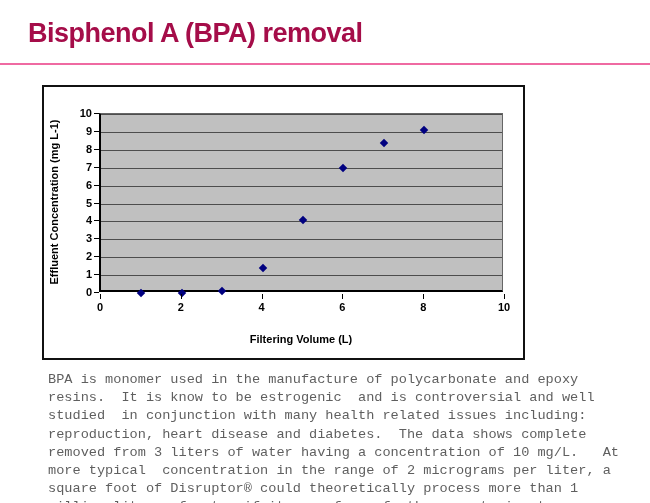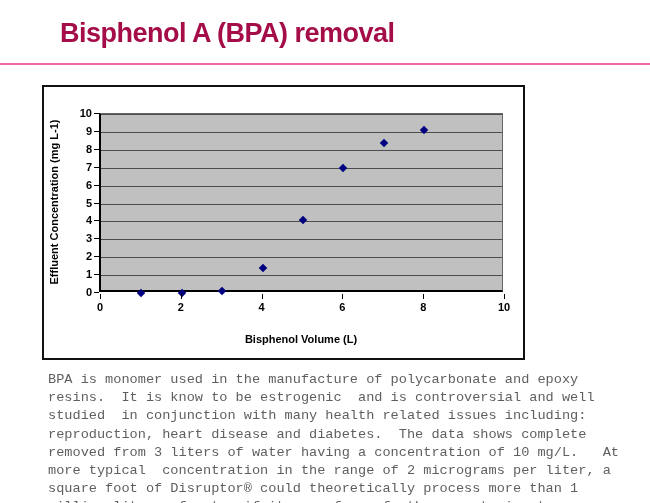--- a/index.html
+++ b/index.html
@@ -9,21 +9,20 @@
     position: relative;
     font-family: "Liberation Sans", sans-serif;
     overflow: hidden;
   }
   .page-title {
     position: absolute;
     left: 28px; top: 18px;
     font-size: 27px;
     font-weight: bold;
     letter-spacing: -0.5px;
-    margin-left: 32px;
   }
   .title-divider {
     position: absolute;
     left: 0; top: 63px;
     width: 650px; height: 2px;
   }
   .chart-frame {
     position: absolute;
     left: 42px; top: 85px;
     width: 483px; height: 275px;
@@ -163,16 +162,16 @@
       <div class="x-tick-mark" style="left: 136.8px; top: 207px;"></div>
       <div class="x-tick-label" style="left: 217.6px; top: 214px;">4</div>
       <div class="x-tick-mark" style="left: 217.6px; top: 207px;"></div>
       <div class="x-tick-label" style="left: 298.4px; top: 214px;">6</div>
       <div class="x-tick-mark" style="left: 298.4px; top: 207px;"></div>
       <div class="x-tick-label" style="left: 379.2px; top: 214px;">8</div>
       <div class="x-tick-mark" style="left: 379.2px; top: 207px;"></div>
       <div class="x-tick-label" style="left: 460px; top: 214px;">10</div>
       <div class="x-tick-mark" style="left: 460px; top: 207px;"></div>
     </div>
-  <div class="x-axis-title">Bisphenol Volume (L)</div>
+  <div class="x-axis-title">Filtering Volume (L)</div>
 </div>
 
 <div class="body-paragraph" style="color: rgb(95, 95, 95);">BPA is monomer used in the manufacture of polycarbonate and epoxy resins.  It is know to be estrogenic  and is controversial and well studied  in conjunction with many health related issues including: reproduction, heart disease and diabetes.  The data shows complete removed from 3 liters of water having a concentration of 10 mg/L.   At more typical  concentration in the range of 2 micrograms per liter, a square foot of Disruptor® could theoretically process more than 1 million liters of water if it were free of other  contaminants.</div>
 
 </body></html>

